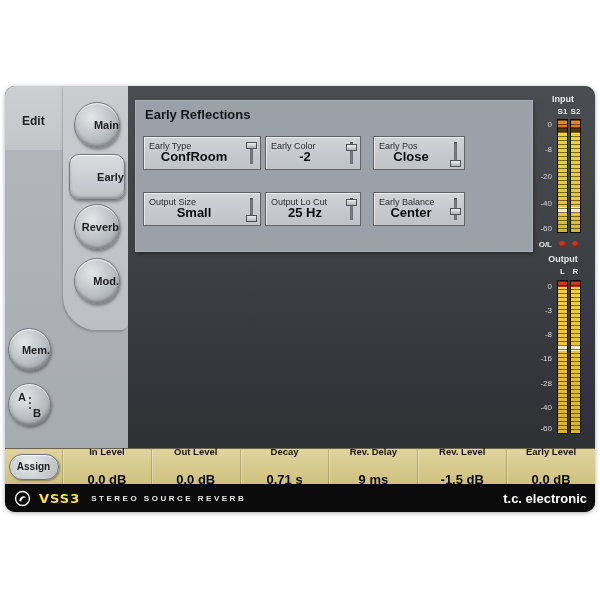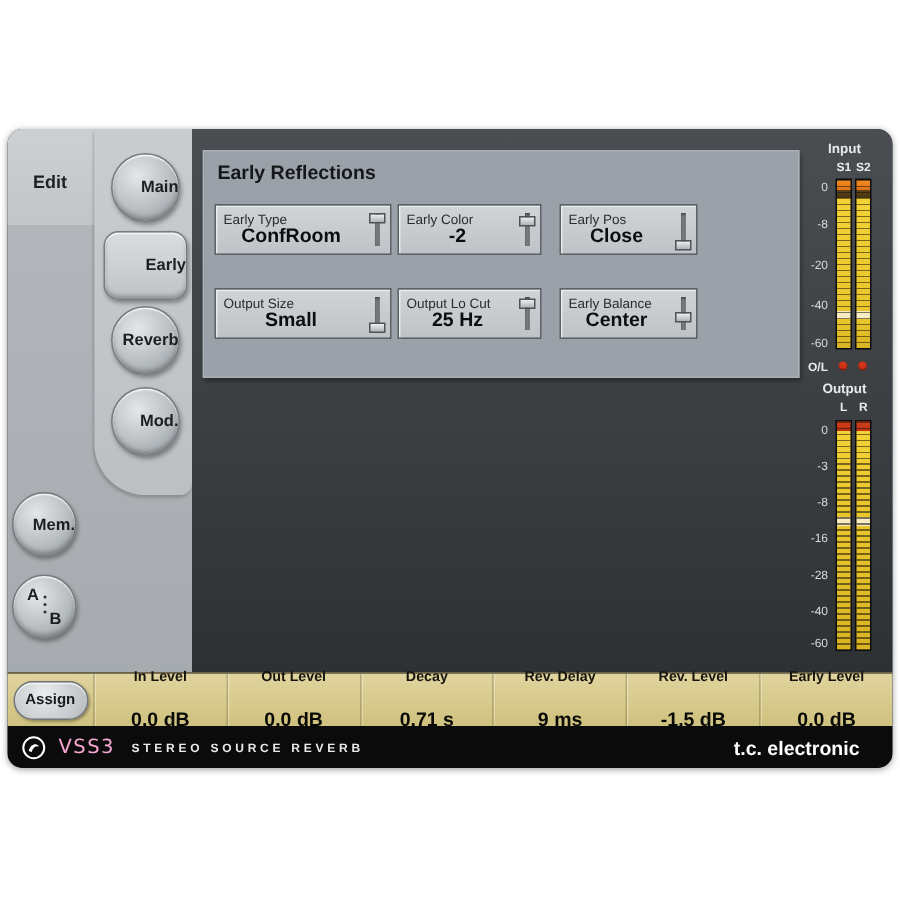--- a/index.html
+++ b/index.html
@@ -75,23 +75,23 @@
   
   .statusbar{position:absolute;left:0;bottom:28px;width:100%;height:36px;background:linear-gradient(#e0d49e,#cfc17e);border-top:1px solid #6b6347;display:flex;box-sizing:border-box;}
   .assign-cell{width:57px;flex:0 0 57px;display:flex;align-items:center;justify-content:center;}
   .assign-btn{width:50px;height:26px;border-radius:13px;background:radial-gradient(circle at 40% 30%,#eaeced,#b4b9bd);border:1px solid #6f757a;font-size:10px;font-weight:bold;color:#1a1c1e;display:flex;align-items:center;justify-content:center;box-shadow:1px 1px 2px rgba(0,0,0,.35),inset 0 1px 1px rgba(255,255,255,.85);cursor:pointer;box-sizing:border-box;}
   .readout{flex:1;display:flex;flex-direction:column;align-items:center;justify-content:center;gap:15px;border-left:1px solid rgba(92,82,42,.30);box-shadow:inset 1px 0 0 rgba(255,255,255,.30);}
   .readout .lbl{font-size:9.5px;font-weight:bold;color:#17140e;}
   .readout .val{font-size:13px;font-weight:bold;color:#090906;}
   
   .footer{position:absolute;left:0;bottom:0;width:100%;height:28px;background:#0b0b0b;display:flex;align-items:center;}
   .tc-logo{margin-left:9px;width:17px;height:17px;flex:0 0 17px;}
-  .brand{margin-left:8px;font-size:13px;font-weight:normal;color:#f9a8d4;letter-spacing:1px;font-family:"DejaVu Sans",sans-serif;text-align:center;}
+  .brand{margin-left:8px;font-size:13px;font-weight:bold;color:#fde047;letter-spacing:1px;font-family:"DejaVu Sans",sans-serif;text-align:center;}
   .subtitle{margin-left:11px;font-size:8px;font-weight:bold;letter-spacing:2.5px;color:#e9e9e9;}
-  .tc-wordmark{margin-left:auto;margin-right:22px;font-size:13px;font-weight:bold;color:#ffffff;}
+  .tc-wordmark{margin-left:auto;margin-right:8px;font-size:13px;font-weight:bold;color:#ffffff;}
 </style>
 </head>
 <body>
 
 <div class="frame">
 
   <div class="main">
 
     <div class="sidebar">
       <div class="sb-top"></div>

